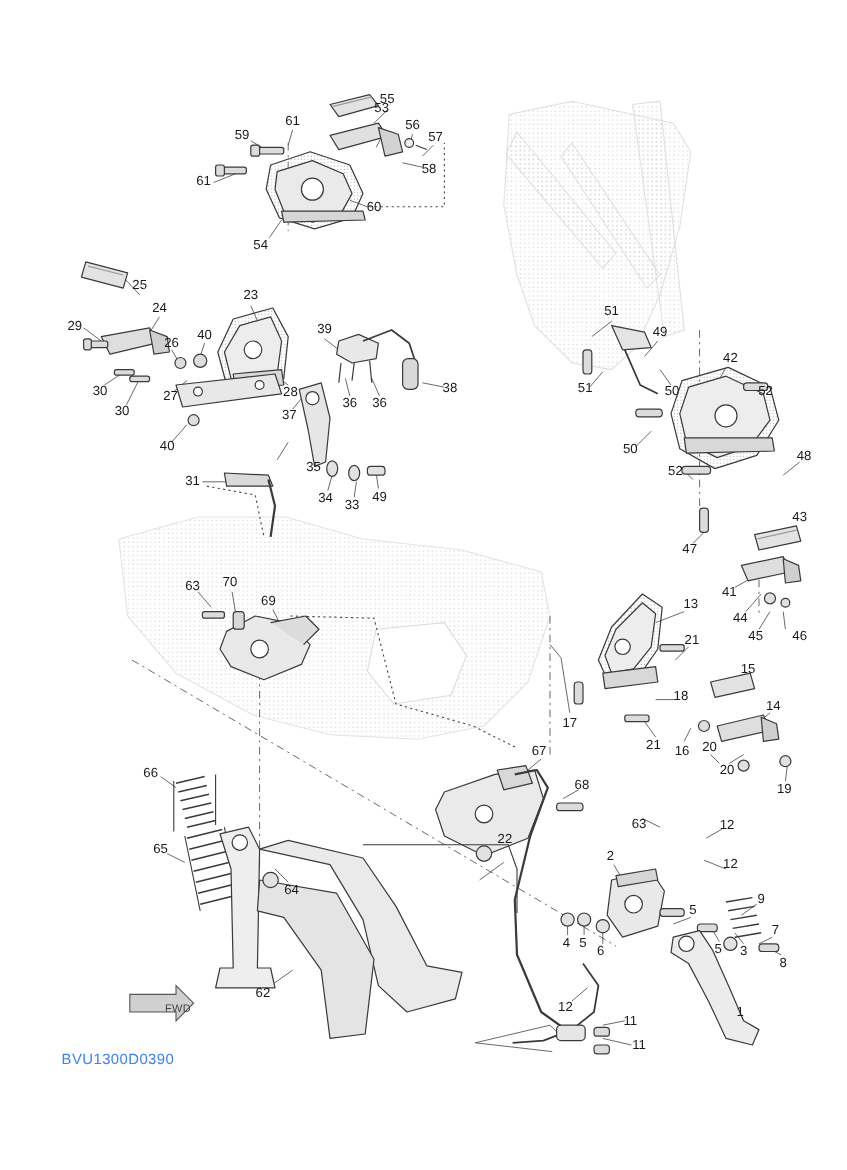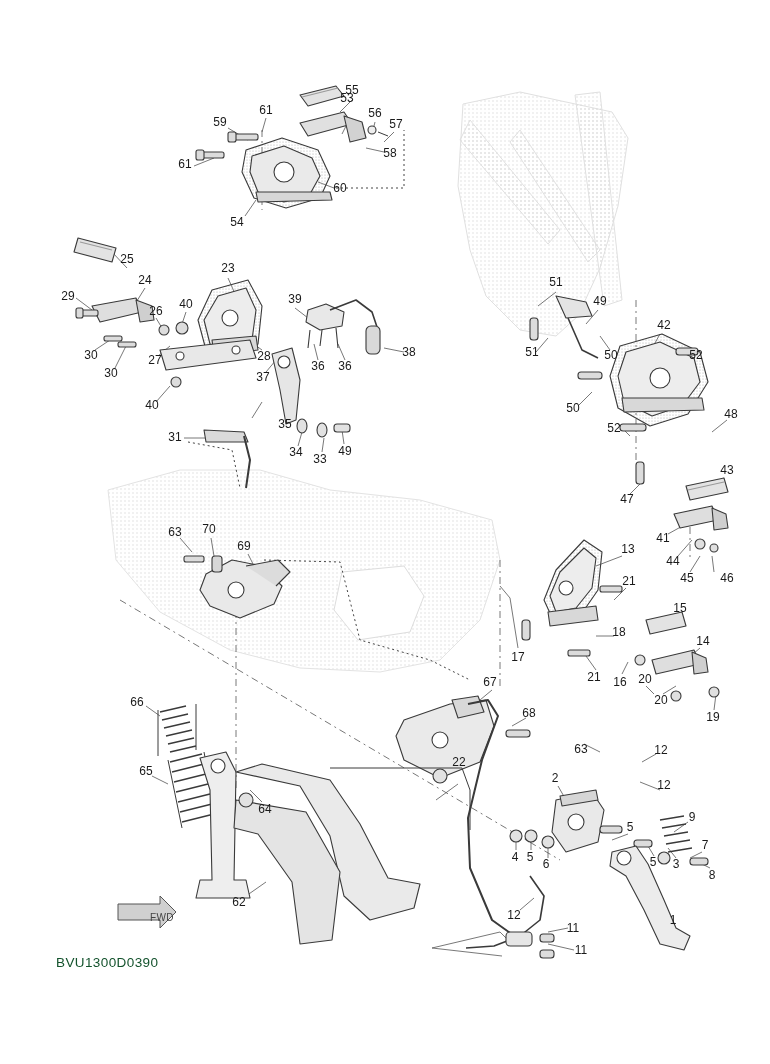--- a/index.html
+++ b/index.html
@@ -33,21 +33,21 @@
     white-space: nowrap;
     transform: translate(-50%, -50%);
   }
   #part-code {
     position: absolute;
     left: 56px;
     top: 955px;
     font-family: "Liberation Sans", sans-serif;
     font-size: 13.5px;
     letter-spacing: 0.4px;
-    color: #14532d;
+    color: #3b82f6;
   }
   #fwd-label {
     position: absolute;
     left: 127px;
     top: 912px;
     font-family: "Liberation Sans", sans-serif;
     font-size: 10px;
     color: #444444;
     letter-spacing: 0.3px;
     margin-left: 23px;

